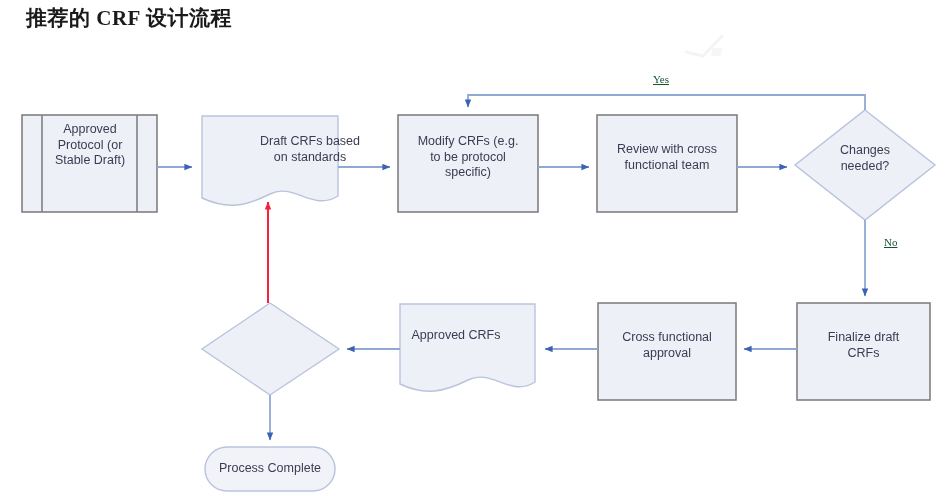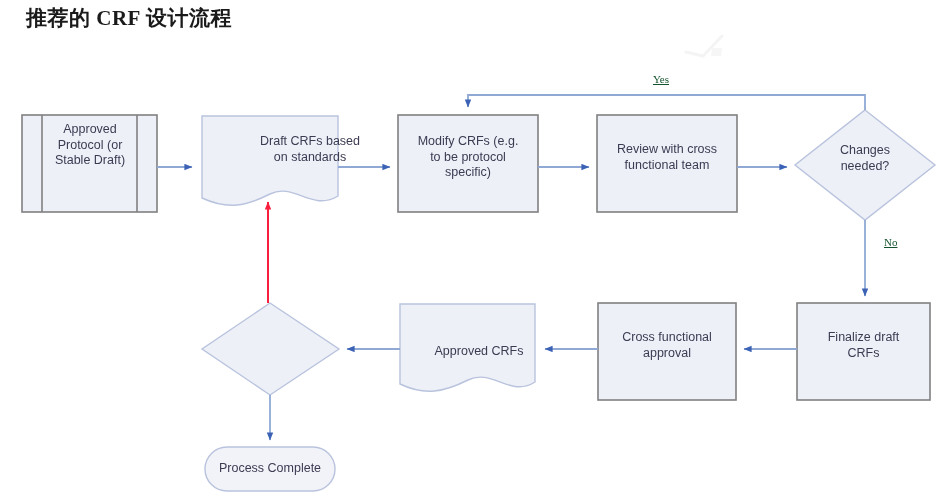--- a/index.html
+++ b/index.html
@@ -183,21 +183,21 @@
 
   <div class="node-label" style="left:807px; top:143px; width:116px;">Changes
 needed?</div>
 
   <div class="node-label" style="left:600px; top:330px; width:134px;">Cross functional
 approval</div>
 
   <div class="node-label" style="left:800px; top:330px; width:127px;">Finalize draft
 CRFs</div>
 
-  <div class="node-label" style="left:402px; top:344px; width:108px;margin-left:23px;">Approved CRFs</div>
+  <div class="node-label" style="left:402px; top:328px; width:108px;">Approved CRFs</div>
 
 
   <div class="node-label" style="left:207px; top:461px; width:126px;">Process Complete</div>
 
   <div class="edge-label" style="left:653px; top:73px;">Yes</div>
 
   <div class="edge-label" style="left:884px; top:236px;">No</div>
 
 
 </div>

